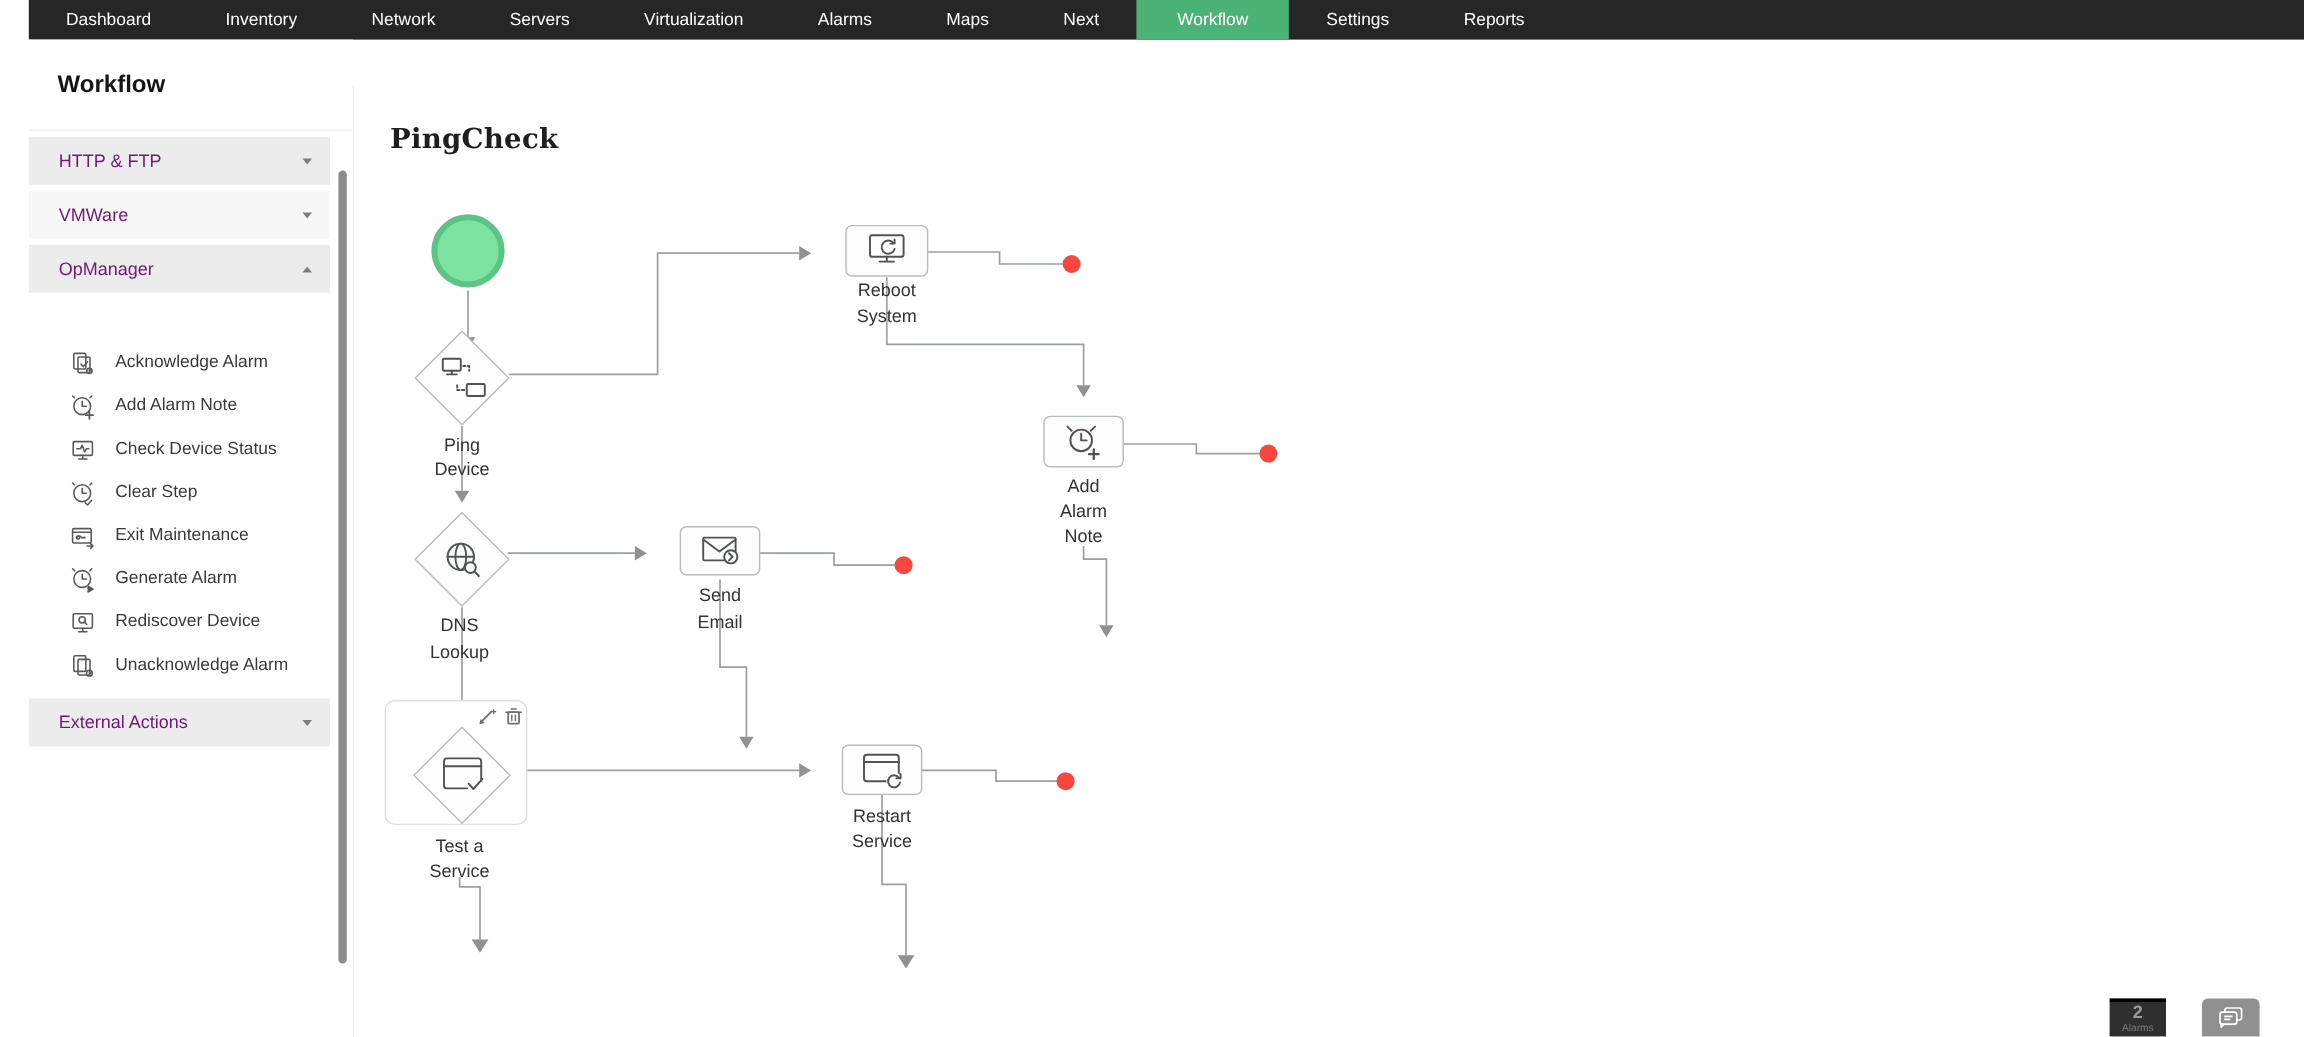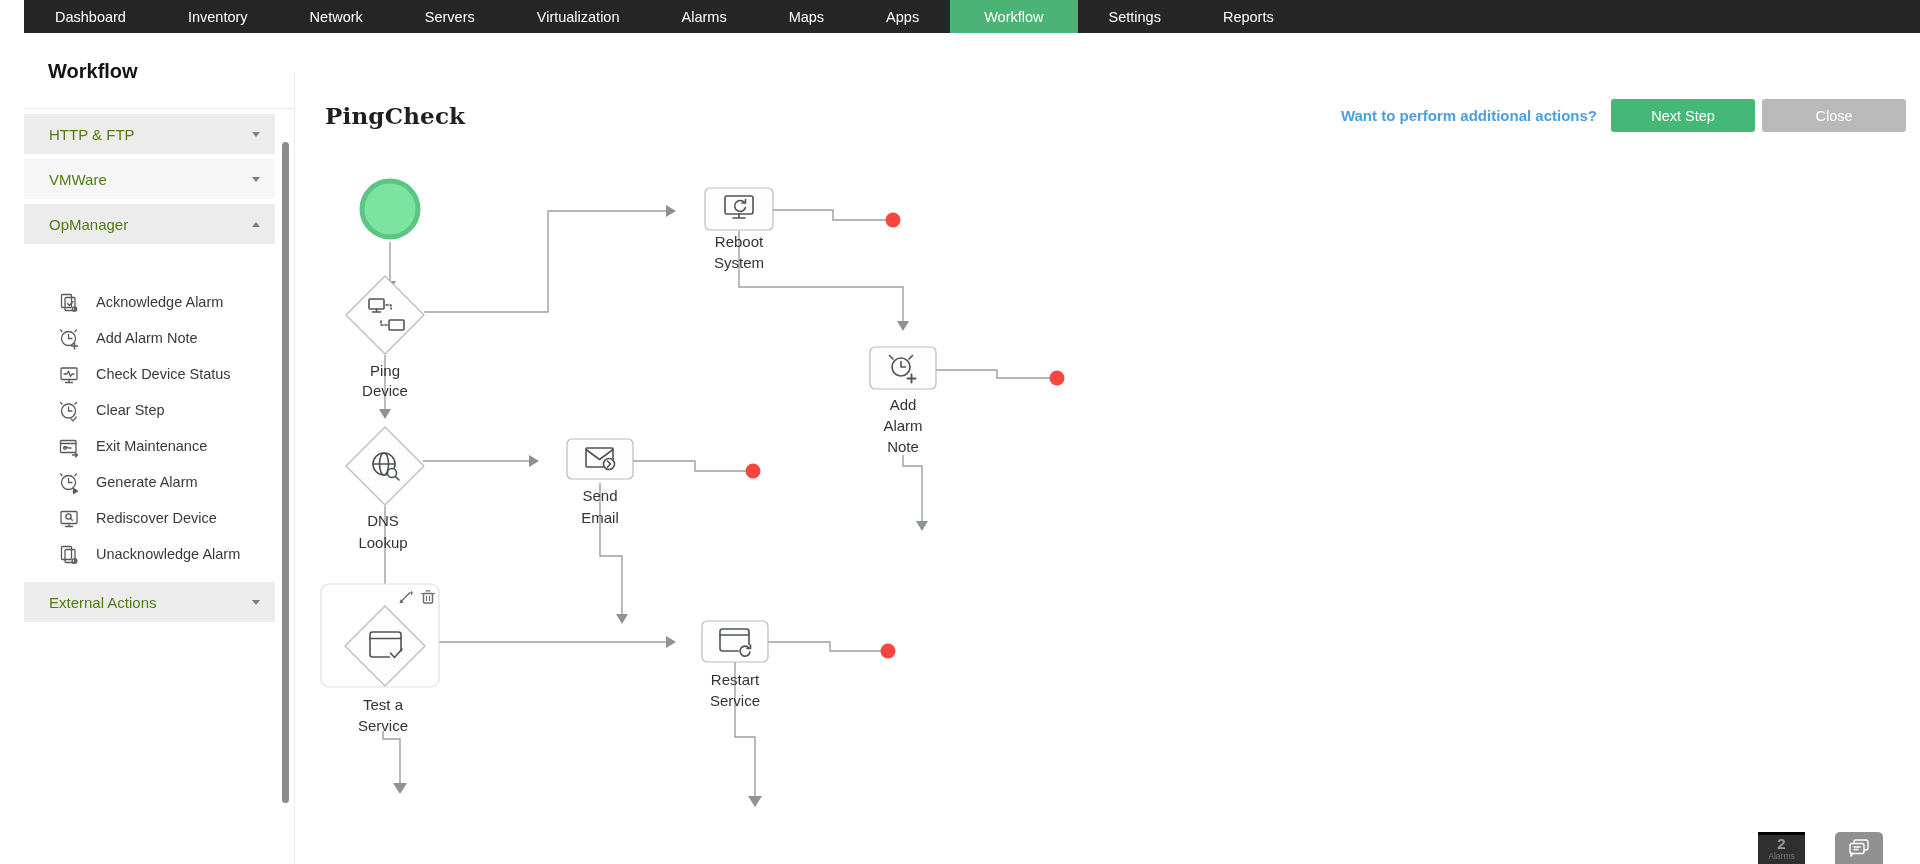--- a/index.html
+++ b/index.html
@@ -14,21 +14,21 @@
   .kebab{display:flex;flex-direction:column;justify-content:center;gap:3px;padding:0 16px;cursor:pointer;}
   .kebab i{width:4px;height:4px;border-radius:50%;background:#fff;display:block;}
 
   
   .app{display:flex;height:831px;}
   .sidebar{width:270px;position:relative;background:#fff;flex:none;overflow:hidden;}
   .main{flex:1;position:relative;border-left:1px solid #ebebeb;overflow:hidden;margin-top:39px;}
 
   
   .side-title{height:76px;box-sizing:border-box;padding:27px 0 0 24px;font-size:20px;font-weight:600;color:#141414;border-bottom:1px solid #e9e9e9;}
-  .acc{width:251px;height:40px;margin-top:5px;display:flex;align-items:center;box-sizing:border-box;padding-left:25px;font-size:15px;color:#4d7c0f;cursor:pointer;}
+  .acc{width:251px;height:40px;margin-top:5px;display:flex;align-items:center;box-sizing:border-box;padding-left:25px;font-size:15px;color:#701a75;cursor:pointer;}
   .acc.gray{background:#ececec;}
   .acc.light{background:#f7f7f7;}
   .chev{margin-left:auto;margin-right:15px;width:0;height:0;border-left:4.5px solid transparent;border-right:4.5px solid transparent;border-top:5.5px solid #7e7e7e;}
   .chev.up{border-top:none;border-bottom:5.5px solid #7e7e7e;}
   .op-list{padding:9px 0 4px 0;margin-top:32px;}
   .op-item{display:flex;align-items:center;padding:7px 0 7px 34px;cursor:pointer;}
   .op-item svg{flex:none;}
   .op-item .lbl{margin-left:16px;font-size:14.5px;color:#3a3a3a;line-height:1.22;max-width:148px;}
   .thumb{position:absolute;left:258px;top:109px;width:7px;height:661px;background:#8c8c8c;border-radius:4px;cursor:pointer;}
 
@@ -64,21 +64,21 @@
 <div class="page">
 
   <div class="nav">
     <a>Dashboard</a>
     <a>Inventory</a>
     <a>Network</a>
     <a>Servers</a>
     <a>Virtualization</a>
     <a>Alarms</a>
     <a>Maps</a>
-    <a>Apps</a>
+    <a>Next</a>
     <a class="active">Workflow</a>
     <a>Settings</a>
     <a>Reports</a>
     <div class="spacer"></div>
     <div class="kebab">
         <i></i>
         <i></i>
         <i></i>
       </div>
   </div>
@@ -200,25 +200,20 @@
         <span>External Actions</span>
         <span class="chev"></span>
       </div>
 
       <div class="thumb"></div>
     </div>
 
     <div class="main">
       <div class="main-header">
         <div class="page-title">PingCheck</div>
-        <div class="hdr-right">
-          <a class="hdr-link">Want to perform additional actions?</a>
-          <button class="btn green">Next Step</button>
-          <button class="btn gray">Close</button>
-        </div>
       </div>
 
       
       <svg class="canvas-wrap" width="1650" height="744" viewBox="0 0 1650 744">
 
         <g>
 
           <path class="edge" d="M95 83 V122"></path>
             <polygon class="ah" points="89,122 101,122 95,132"></polygon>
 

